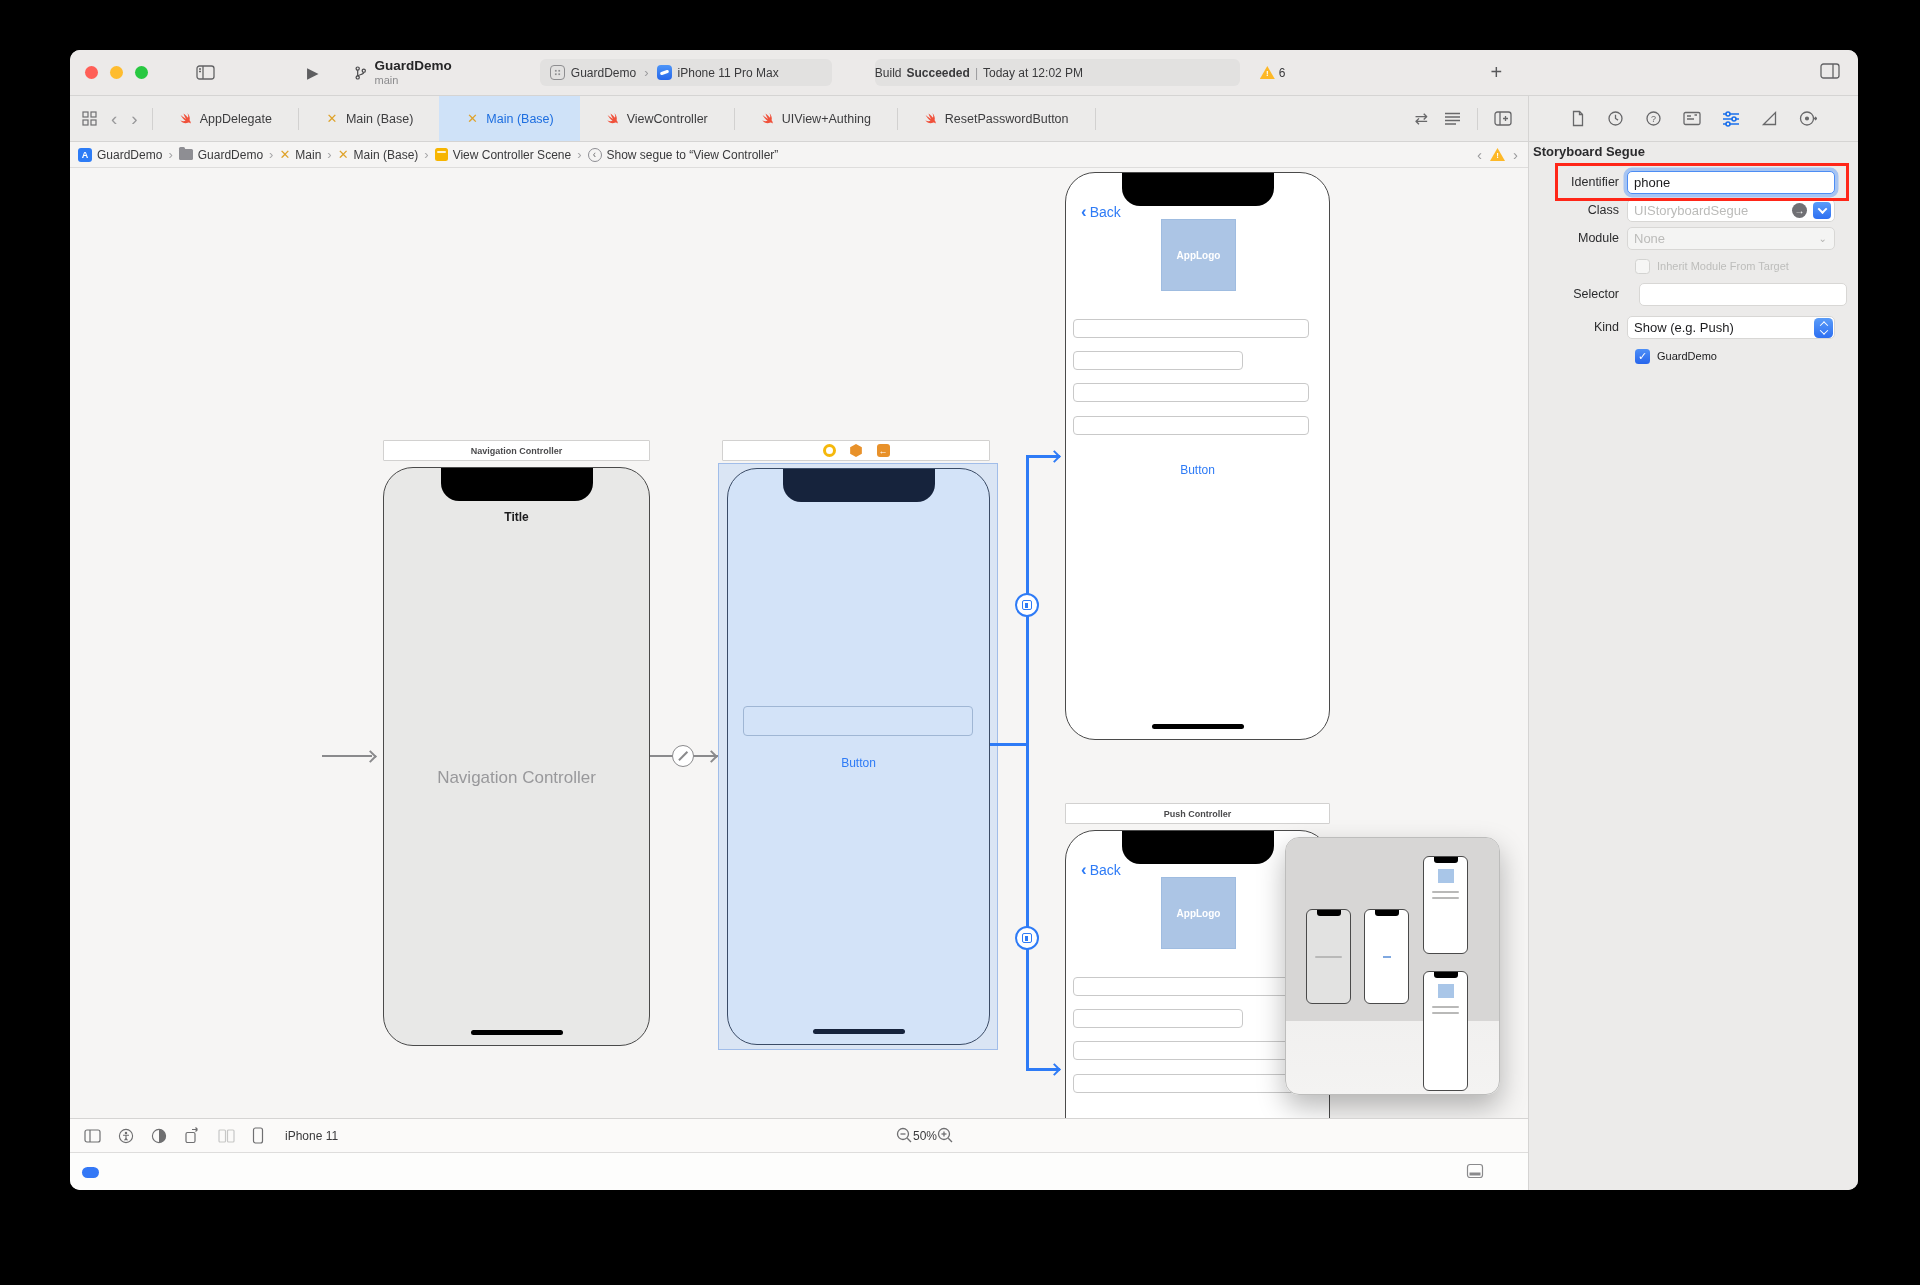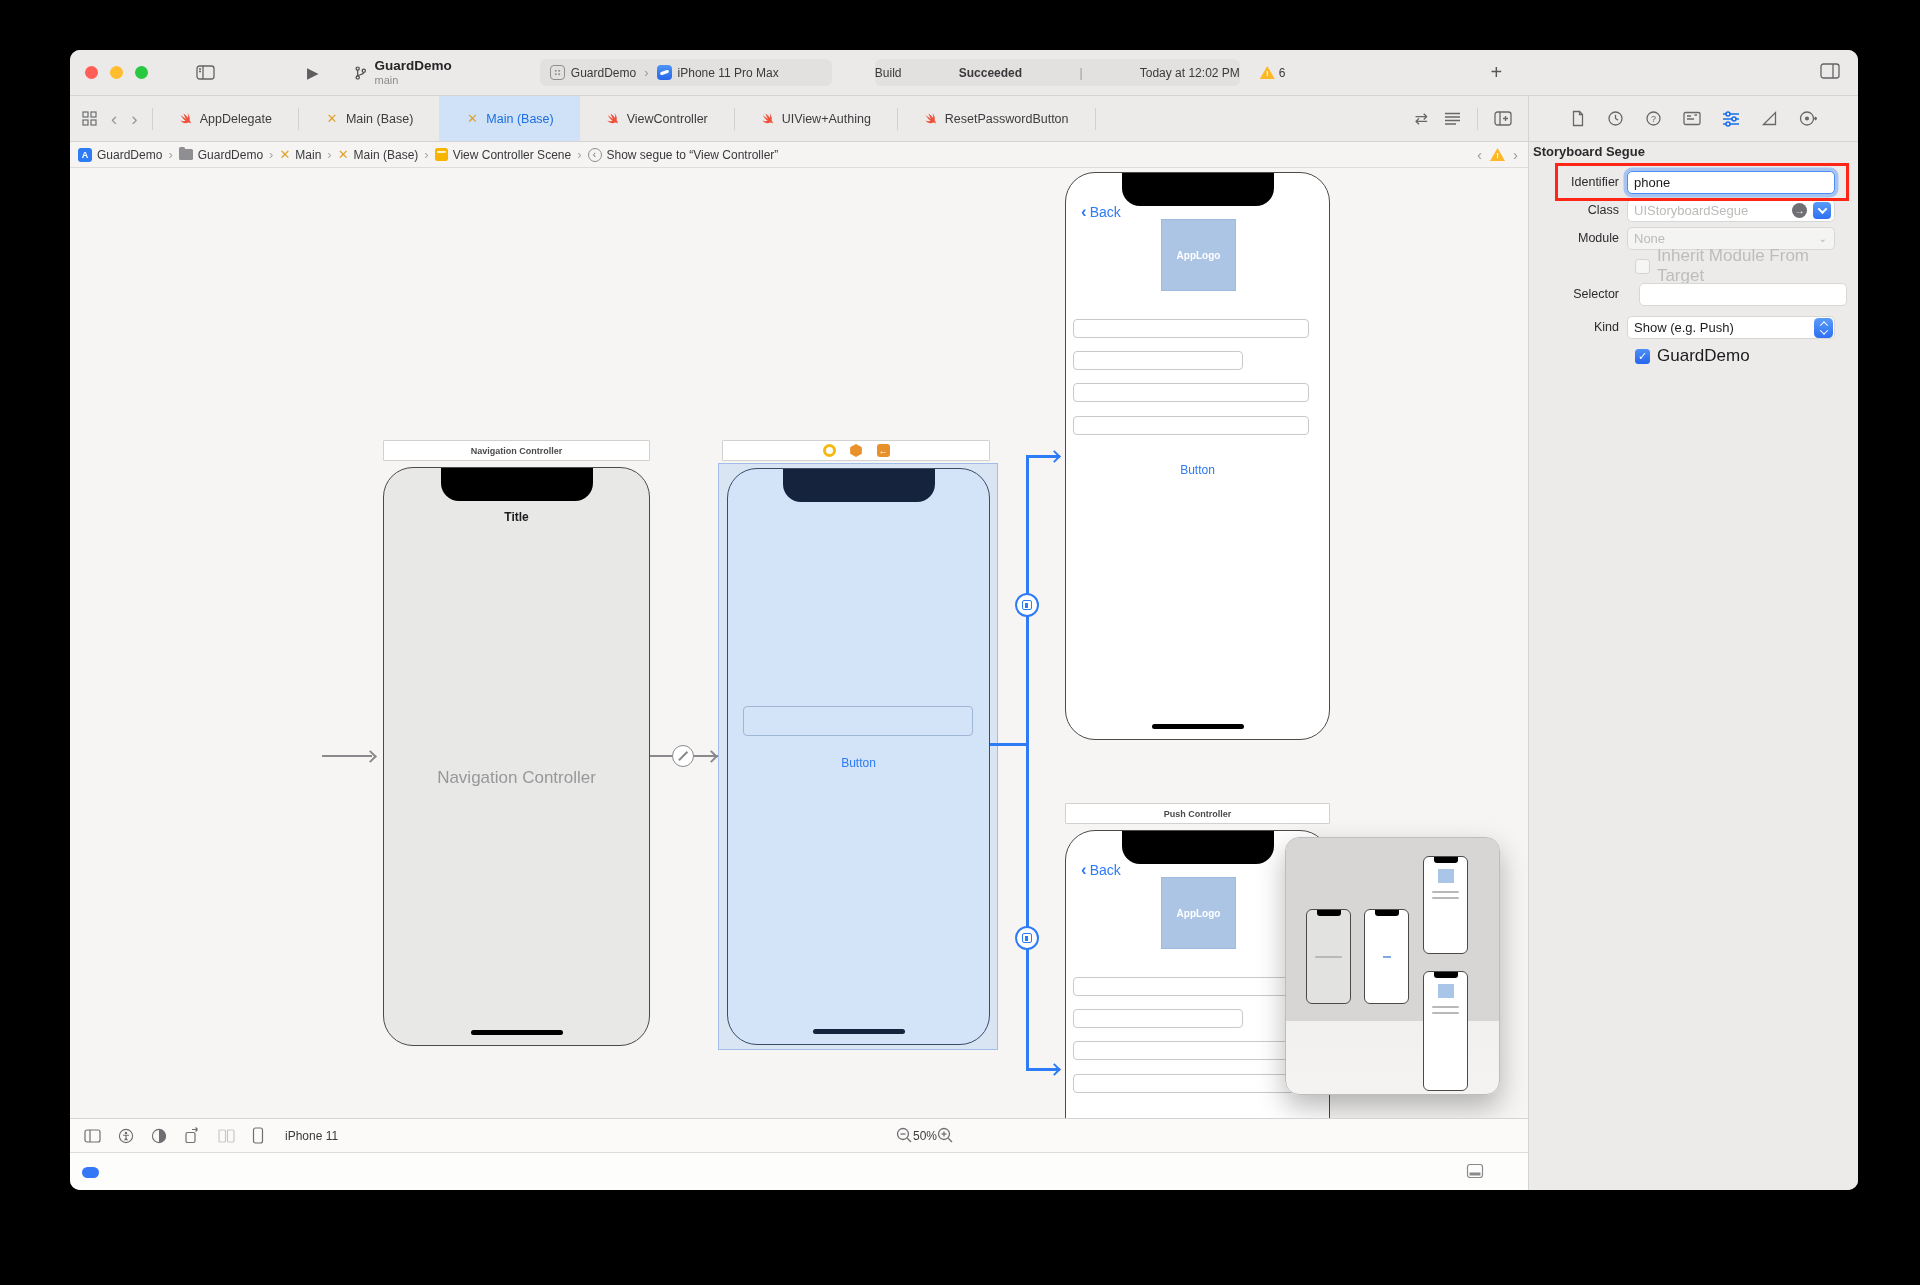--- a/index.html
+++ b/index.html
@@ -13,21 +13,21 @@
   .light.red{background:#FF5F57;} .light.yellow{background:#FEBC2E;} .light.green{background:#28C841;}
   .tb-icon { color:#636365; display:flex; align-items:center; justify-content:center; }
   .sidebar-toggle { margin-left:48px; }
   .play-btn { margin-left:92px; font-size:15px; color:#5E5E60; }
   .branch-wrap { margin-left:34px; display:flex; align-items:center; gap:7px; }
   .proj-block { line-height:1.1; }
   .proj-title { font-size:13.5px; font-weight:bold; color:#262627; }
   .proj-branch { font-size:11px; color:#8B8B8D; }
   .pill { height:27px; background:#E2E1E0; border-radius:6px; display:flex; align-items:center; font-size:12px; color:#3A3A3C; }
   .pill.scheme { margin-left:88px; width:292px; padding:0 10px; gap:6px; }
-  .pill.status { margin-left:43px; width:365px; justify-content:space-between; gap:19px; }
+  .pill.status { margin-left:43px; width:365px; justify-content:flex-start; gap:5px; }
   .sep-chev::after { content:"›"; color:#9A9A9C; font-size:13px; padding:0 2px; }
   .appgrid { width:15px; height:15px; border:1.2px solid #8E8E90; border-radius:4px; position:relative; }
   .appgrid::after { content:""; position:absolute; left:3px; top:3px; width:7px; height:7px;
      background:radial-gradient(circle 1.2px, #8E8E90 1.2px, transparent 1.3px) 0 0/3.5px 3.5px; }
   .target-icon { width:15px; height:15px; border-radius:4px; background:linear-gradient(#4D95F8,#2667EA); position:relative; }
   .target-icon::after { content:""; position:absolute; left:3px; top:6px; width:9px; height:3px; background:#fff; border-radius:2px; transform:rotate(-20deg); }
   .status-bold { font-weight:bold; }
   .status-div { color:#9A9A9C; }
   .warn-badge { display:flex; align-items:center; gap:4px; margin-left:20px; font-size:12px; color:#3A3A3C; }
   .warn-tri { width:15px; height:13px; background:#FDB827; clip-path:polygon(50% 0,100% 100%,0 100%); position:relative; display:flex; align-items:flex-end; justify-content:center; color:#fff; font-size:8px; font-weight:bold; line-height:11px; }
@@ -133,21 +133,21 @@
   .combo-arrow { position:absolute; right:27px; top:3.5px; width:15px; height:15px; border-radius:50%; background:#707074; color:#FFF; font-size:10px; display:flex; align-items:center; justify-content:center; line-height:1; }
   .combo-btn { position:absolute; right:3px; top:2.5px; width:18px; height:17px; border-radius:4px; background:linear-gradient(#5A9CF8,#2D6FF2); display:flex; align-items:center; justify-content:center; }
   .combo-btn .chev { width:7px; height:7px; border-left:2px solid #fff; border-bottom:2px solid #fff; transform:rotate(-45deg) translate(1px,-1px); }
   .popup-chev-dim { position:absolute; right:7px; color:#B3B3B1; font-size:10px; }
   .stepper { position:absolute; right:1px; top:1px; width:19px; height:20px; border-radius:4.5px; background:linear-gradient(#5A9CF8,#2D6FF2); display:flex; flex-direction:column; align-items:center; justify-content:center; gap:2px; }
   .stepper .up { width:6px; height:6px; border-left:1.8px solid #fff; border-top:1.8px solid #fff; transform:rotate(45deg) translate(1px,1px); }
   .stepper .dn { width:6px; height:6px; border-right:1.8px solid #fff; border-bottom:1.8px solid #fff; transform:rotate(45deg) translate(-1px,-1px); }
   .checkbox { width:15px; height:15px; border-radius:3.5px; margin-left:106px; }
   .checkbox.off { background:#F6F6F5; border:1px solid #D3D3D1; }
   .checkbox.on { background:linear-gradient(#4D8FF7,#2765EC); color:#fff; font-size:11px; font-weight:bold; display:flex; align-items:center; justify-content:center; line-height:1; }
-  .chk-label { font-size:17px; color:#1B1B1D; margin-left:7px; }
+  .chk-label { font-size:11px; color:#1B1B1D; margin-left:7px; }
   .chk-label.dim { color:#BDBDBB; }
 
   svg { display:block; }
 </style>
 </head>
 <body>
 
 <div class="window">
 
   <div class="titlebar">

